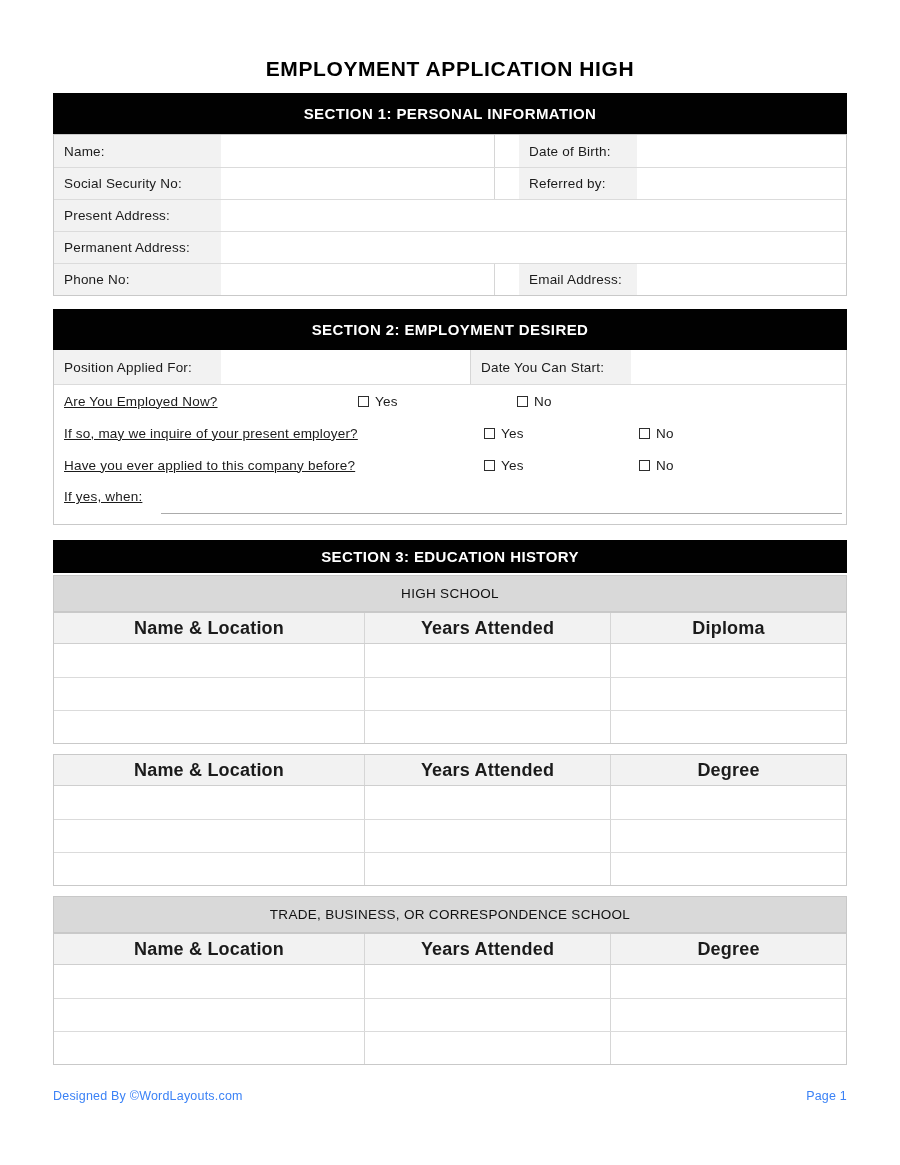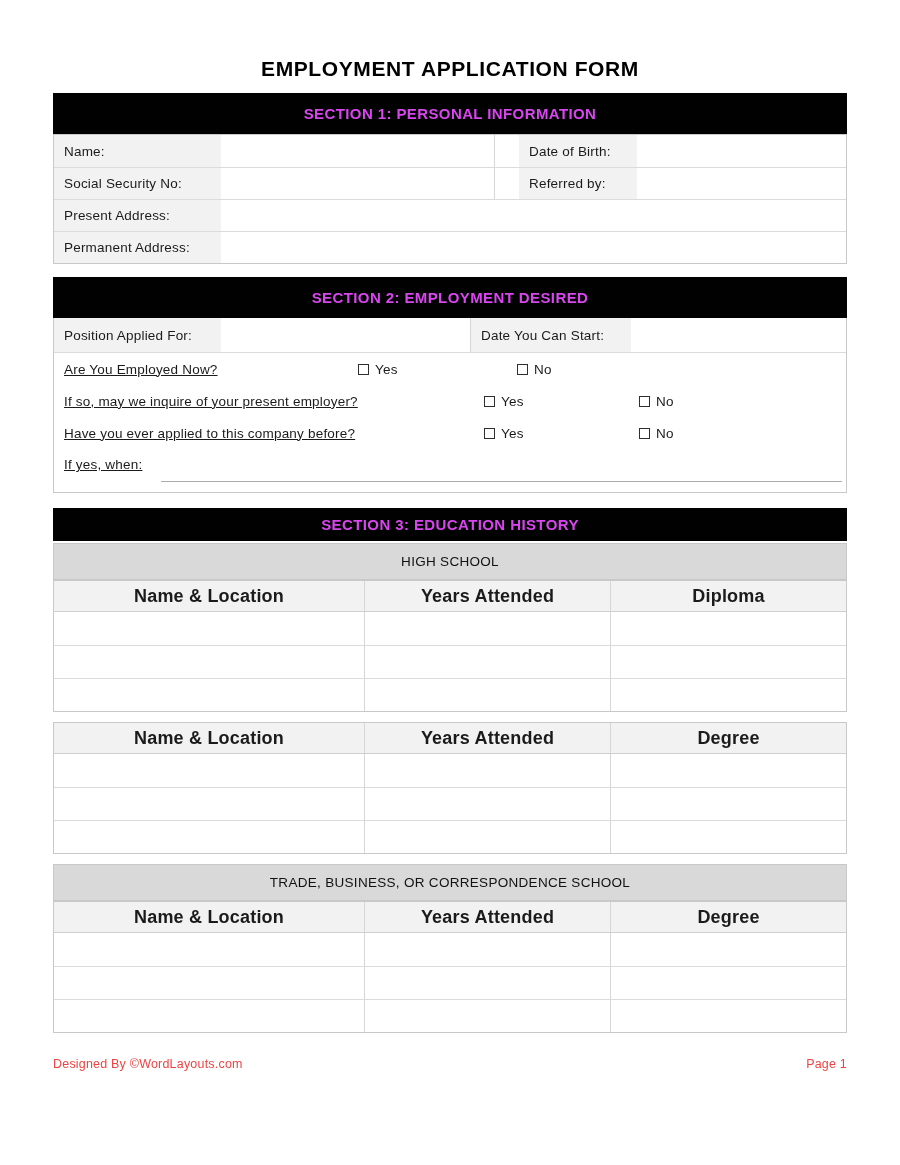--- a/index.html
+++ b/index.html
@@ -16,21 +16,21 @@
 
   .title {
     margin-top:55px; margin-bottom:11px;
     height:27px; line-height:27px;
     text-align:center;
     font-size:21px; font-weight:bold; letter-spacing:0.6px;
     color:#000;
   }
 
   .bar {
-    height:41px; background:#010101; color:#d946ef;
+    height:41px; background:#010101; color:#ffffff;
     display:flex; align-items:center; justify-content:center;
     font-size:15px; font-weight:bold; letter-spacing:0.4px;
   }
   .bar3 { height:33px; }
 
   .ftable { border:1px solid #c9c9c9; background:#fff; }
   .frow { display:flex; height:32px;gap:24px; }
   .frow + .frow { border-top:1px solid #dbdbdb; }
   .cell { display:flex; align-items:center; }
   .label {
@@ -80,30 +80,30 @@
   .erow { display:flex; height:33px; background:#fff; }
   .erow + .erow { border-top:1px solid #dbdbdb; }
   .ecell { display:flex; align-items:center; }
   .e1 { width:311px; border-right:1px solid #d6d6d6; }
   .e2 { width:246px; border-right:1px solid #d6d6d6; }
   .e3 { flex:1; }
 
   .footer {
     margin-top:24px;
     display:flex; justify-content:space-between; align-items:center;
-    font-size:12.5px; color:#ef4444; letter-spacing:0.2px;
+    font-size:12.5px; color:#3b82f6; letter-spacing:0.2px;
   }
 </style>
 </head>
 <body>
 
 <div class="page">
   <div class="content">
 
-    <div class="title">EMPLOYMENT APPLICATION FORM</div>
+    <div class="title">EMPLOYMENT APPLICATION HIGH</div>
 
     <div class="bar">SECTION 1: PERSONAL INFORMATION</div>
     <div class="ftable">
       <div class="frow">
         <div class="cell label c-label1">Name:</div>
         <div class="cell input c-input1"></div>
         <div class="cell label c-label2">Date of Birth:</div>
         <div class="cell input c-fill"></div>
       </div>
       <div class="frow">
@@ -111,20 +111,26 @@
         <div class="cell input c-input1"></div>
         <div class="cell label c-label2">Referred by:</div>
         <div class="cell input c-fill"></div>
       </div>
       <div class="frow">
         <div class="cell label c-label1">Present Address:</div>
         <div class="cell input c-fill"></div>
       </div>
       <div class="frow">
         <div class="cell label c-label1">Permanent Address:</div>
+        <div class="cell input c-fill"></div>
+      </div>
+      <div class="frow">
+        <div class="cell label c-label1">Phone No:</div>
+        <div class="cell input c-input1"></div>
+        <div class="cell label c-label2">Email Address:</div>
         <div class="cell input c-fill"></div>
       </div>
     </div>
 
     <div class="gap13"></div>
 
     <div class="bar">SECTION 2: EMPLOYMENT DESIRED</div>
     <div class="s2box">
       <div class="s2row1">
         <div class="cell label c-label1">Position Applied For:</div>

